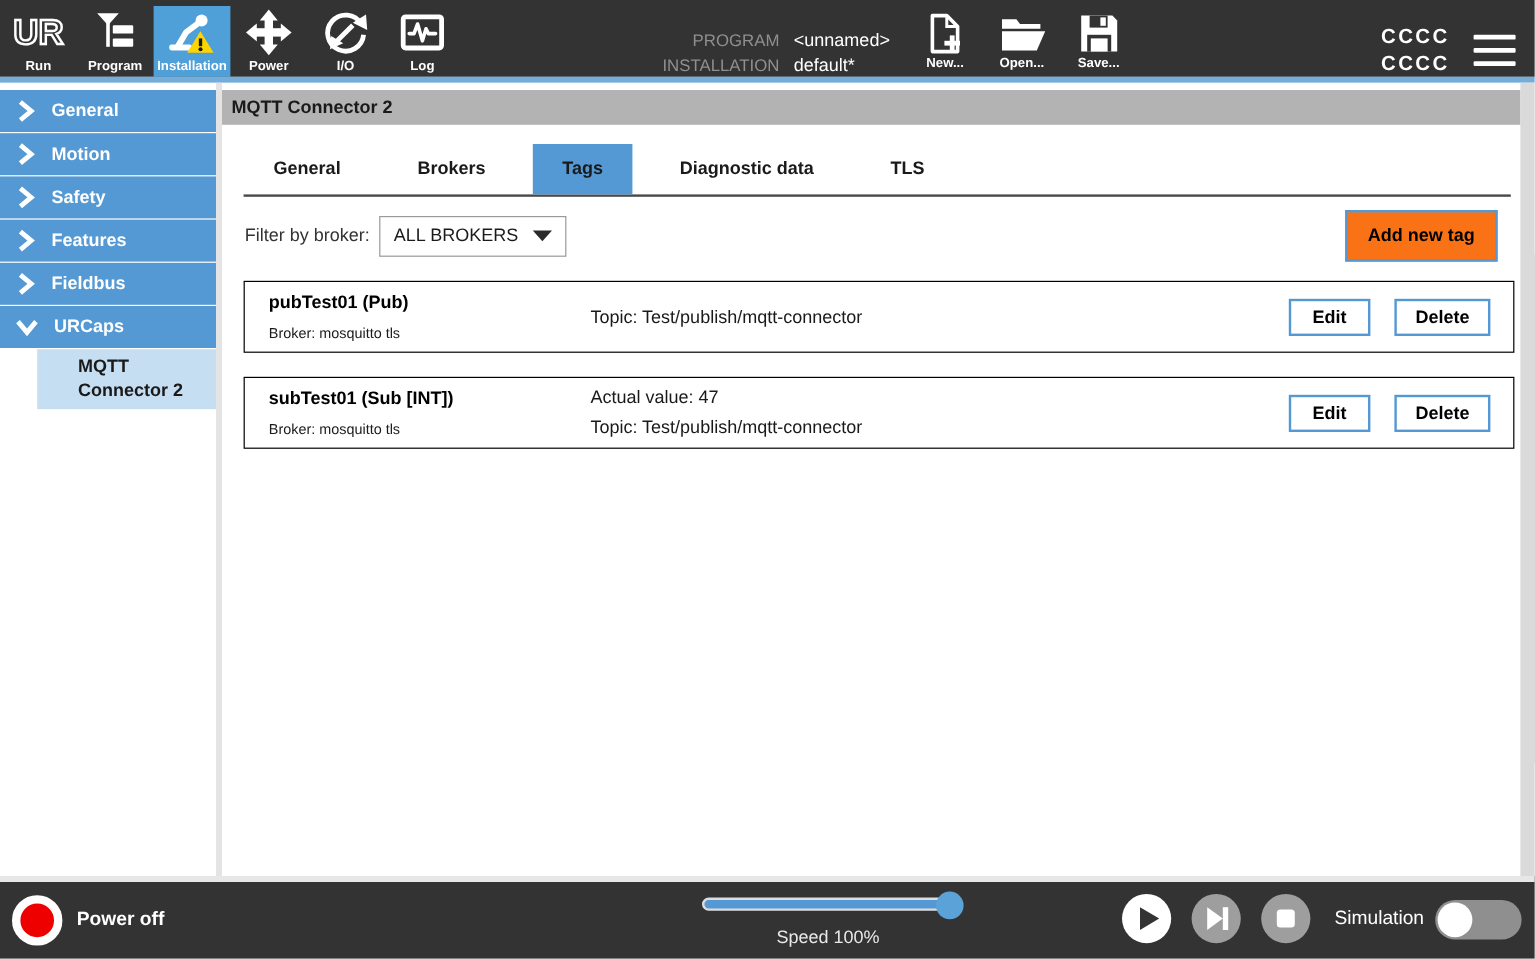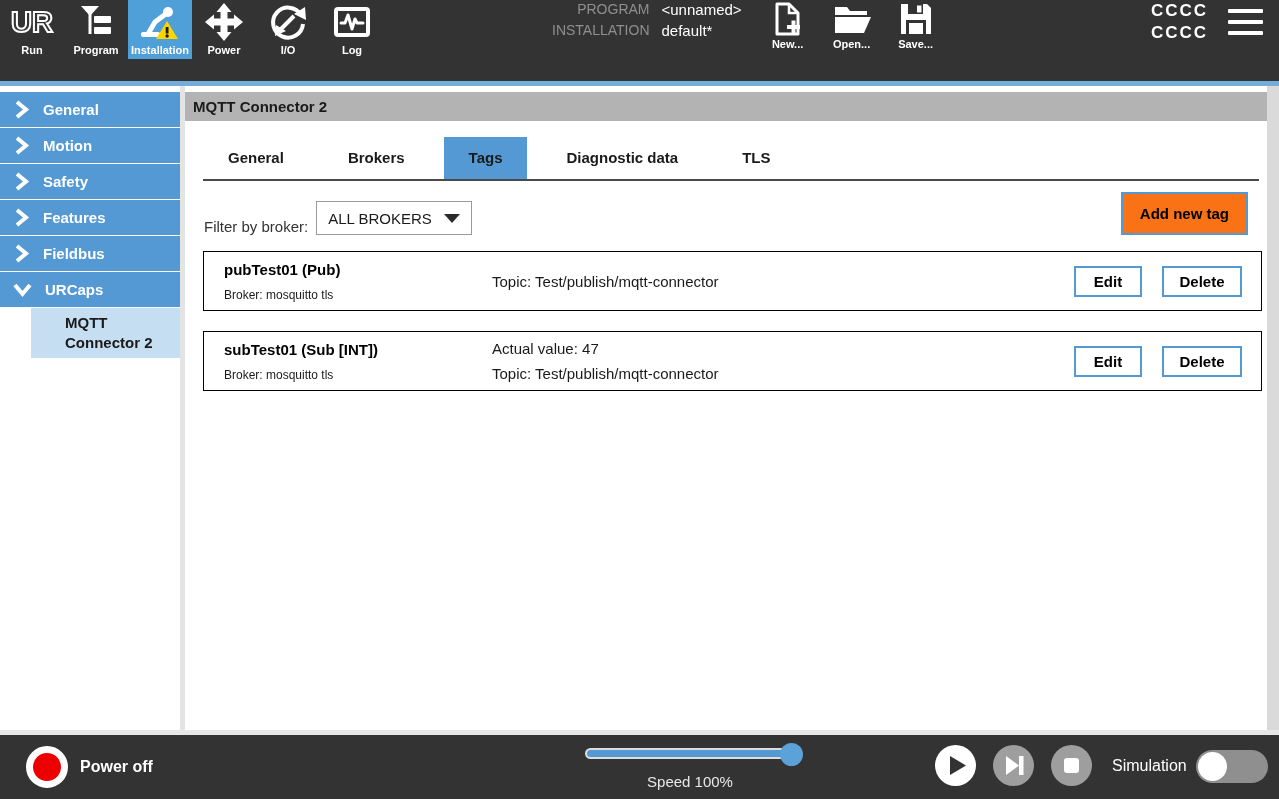--- a/index.html
+++ b/index.html
@@ -1,21 +1,21 @@
 <!DOCTYPE html>
 <html><head>
 <meta charset="utf-8">
 <style>
   * { margin:0; padding:0; box-sizing:border-box; }
   html,body { width:1279px; height:799px; overflow:hidden; background:#fff;
     font-family:"Liberation Sans", sans-serif; }
   .app { width:1279px; height:799px; display:flex; flex-direction:column; position:relative; }
 
   
-  .header { height:81px; background:#333333; display:flex; align-items:flex-start; }
+  .header { height:64px; background:#333333; display:flex; align-items:flex-end; }
   .nav-tab { width:64px; display:flex; flex-direction:column; align-items:center;
     justify-content:flex-end; padding-bottom:2px; cursor:pointer; }
   .nav-tab.active { background:#4f9fd9; }
   .nav-tab .nicon { height:44px; display:flex; align-items:center; justify-content:center; }
   .nav-label { font-size:11px; color:#ffffff; line-height:13px;font-weight:bold; }
   .prog-block { display:flex; align-items:center; margin-left:168px; gap:12px; }
   .prog-labels { display:flex; flex-direction:column; align-items:flex-end; gap:2px; }
   .prog-values { display:flex; flex-direction:column; align-items:flex-start; gap:2px; }
   .prog-label { color:#8f8f8f; font-size:14px; line-height:19px; }
   .prog-value { color:#ffffff; font-size:15px; line-height:19px; }
@@ -47,21 +47,21 @@
   .scroll-strip { position:absolute; right:0; top:0; bottom:0; width:12px; background:#dadada; }
   .main-inner { margin-right:12px; }
   .page-titlebar { margin-top:6px; height:29px; background:#b3b3b3; display:flex; align-items:center; }
   .page-titlebar span { font-size:15px; font-weight:bold; color:#1a1a1a; padding-left:8px; }
 
   .tabs-row { margin:16px 8px 0 18px; display:flex; gap:14px; border-bottom:2px solid #4a4a4a; }
   .tab { padding:0 25px; height:42px; line-height:42px; font-size:15px; font-weight:bold;
     color:#1a1a1a; cursor:pointer; }
   .tab.active { background:#5499d3; }
 
-  .filter-row { margin:11px 8px 0 19px; display:flex; align-items:flex-end; }
+  .filter-row { margin:11px 8px 0 19px; display:flex; align-items:center; }
   .filter-label { font-size:15px; color:#333; }
   .dropdown { margin-left:8px; height:34px; border:1px solid #9a9a9a; background:#fff;
     display:flex; align-items:center; padding:0 11px; gap:12px; cursor:pointer; }
   .dropdown span { font-size:15px; color:#1a1a1a; }
   .caret-down { width:0; height:0; border-left:8px solid transparent;
     border-right:8px solid transparent; border-top:9px solid #2a2a2a; }
   .add-btn { margin-left:auto; margin-right:11px; height:43px; padding:0 17px; background:#f97316;
     border:2px solid #5499d3; font-size:15px; font-weight:bold; color:#000; cursor:pointer;
     font-family:"Liberation Sans", sans-serif; }
 
@@ -74,21 +74,21 @@
   .tag-mid { flex:1; display:flex; flex-direction:column; justify-content:center; gap:8px; }
   .tag-mid div { font-size:15px; color:#1a1a1a; }
   .tag-actions { display:flex; align-items:center; gap:20px; padding-right:19px; }
   .row-btn { height:31px; background:#fff; border:2px solid #5499d3; font-size:15px;
     font-weight:bold; color:#000; cursor:pointer; font-family:"Liberation Sans", sans-serif; }
   .btn-edit { width:68px; }
   .btn-delete { width:80px; }
 
   
   .footer { height:69px; background:#333333; border-top:5px solid #e7e7e7; position:relative; }
-  .power-area { position:absolute; left:26px; top:11px; display:flex; align-items:center;
+  .power-area { position:absolute; left:10px; top:11px; display:flex; align-items:center;
     gap:12px; cursor:pointer; }
   .power-dot { width:42px; height:42px; border-radius:50%; background:#ee0000; border:7px solid #ffffff; }
   .power-text { color:#fff; font-size:16px; font-weight:bold; }
   .speed-track { position:absolute; left:585px; top:13px; width:210px; height:11px;
     border:2px solid #dddddd; border-radius:7px; background:#5499d3; cursor:pointer; }
   .speed-knob { position:absolute; left:193px; top:-7px; width:23px; height:23px;
     border-radius:50%; background:#5ba2d9; cursor:pointer; }
   .speed-text { position:absolute; left:585px; top:38px; width:210px; text-align:center;
     color:#e8e8e8; font-size:15px; }
   .circle-btn { position:absolute; top:10px; width:41px; height:41px; border-radius:50%;

